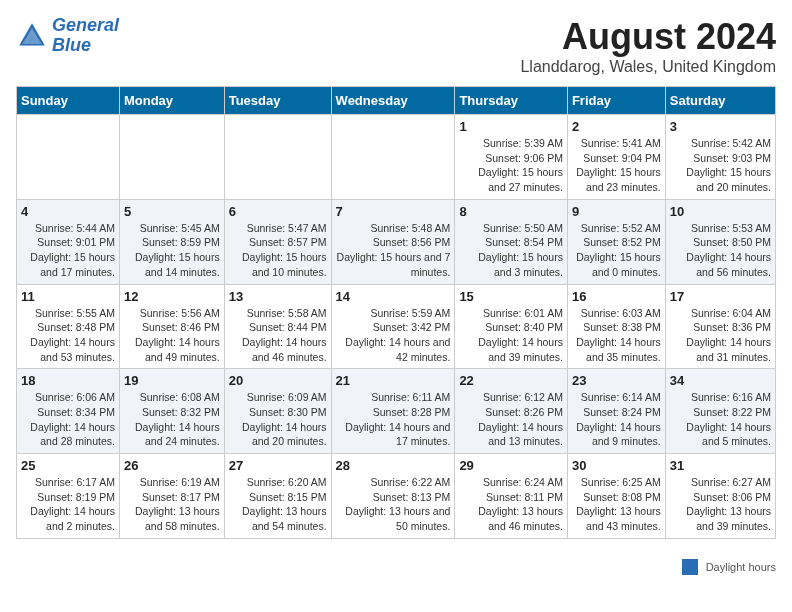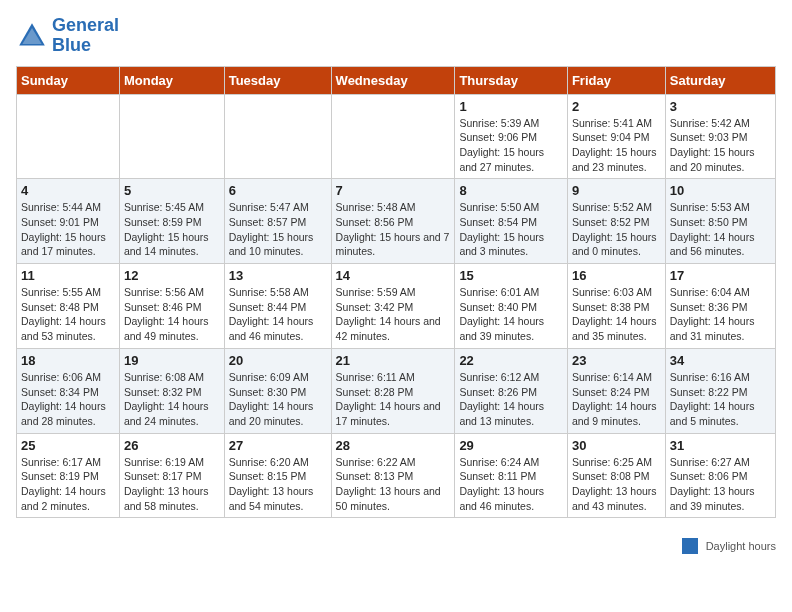--- a/index.html
+++ b/index.html
@@ -19,20 +19,21 @@
     .logo {
       display: flex;
       align-items: center;
       gap: 4px;
     }
     .logo-text {
       font-size: 18px;
       font-weight: bold;
       color: #1a1a2e;
       line-height: 1.1;
+      font-style: italic;
     }
     .logo-text span {
       color: #2a6db5;
     }
     .logo-icon {
       width: 32px;
       height: 32px;
     }
     .title-area {
       text-align: right;
@@ -45,21 +46,21 @@
     .subtitle {
       font-size: 16px;
       color: #444;
     }
     table {
       width: 100%;
       border-collapse: collapse;
       font-size: 11px;
     }
     thead tr {
-      background-color: #c2410c;
+      background-color: #0369a1;
       color: #fff;
       margin-top: 40px;
     }
     thead th {
       padding: 6px 4px;
       text-align: left;
       font-size: 13px;
       font-weight: bold;
       border: 1px solid #ccc;
     }
@@ -82,20 +83,21 @@
       font-size: 13px;
       font-weight: bold;
       color: #222;
       display: block;
       margin-bottom: 2px;
     }
     .day-info {
       font-size: 10.5px;
       color: #333;
       line-height: 1.4;
+      text-align: right;
     }
     .empty-cell {
       background: #fff;
     }
     .footer {
       display: flex;
       justify-content: flex-end;
       align-items: center;
       margin-top: 20px;
       font-size: 11px;
@@ -116,20 +118,24 @@
   <div class="logo">
     <svg class="logo-icon" viewBox="0 0 40 40">
       <polygon points="20,4 36,32 4,32" fill="#2a6db5"></polygon>
       <polygon points="20,10 32,30 8,30" fill="#fff" opacity="0.3"></polygon>
     </svg>
     <div class="logo-text">
       <div><span>General</span></div>
       <div><span style="color:#2a6db5;font-weight:bold;">Blue</span></div>
     </div>
   </div>
+  <div class="title-area">
+    <div class="main-title">August 2024</div>
+    <div class="subtitle">Llanddarog, Wales, United Kingdom</div>
+  </div>
 </div>
 
 <table>
   <thead>
     <tr>
     <th>Sunday</th>
         <th>Monday</th>
         <th>Tuesday</th>
         <th>Wednesday</th>
         <th>Thursday</th>

